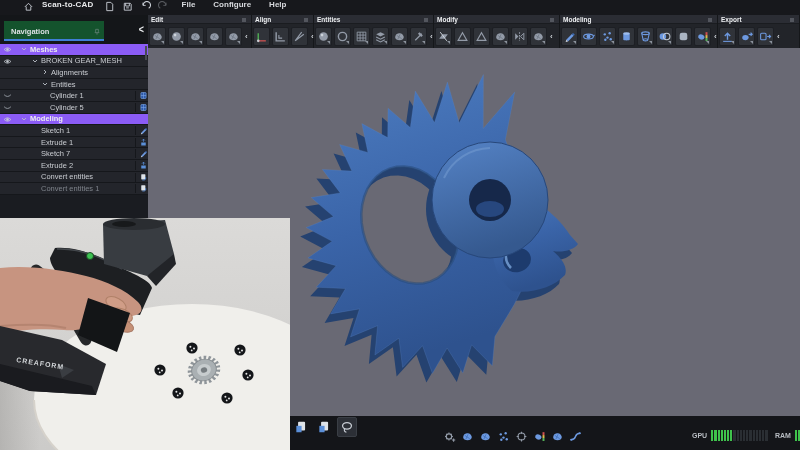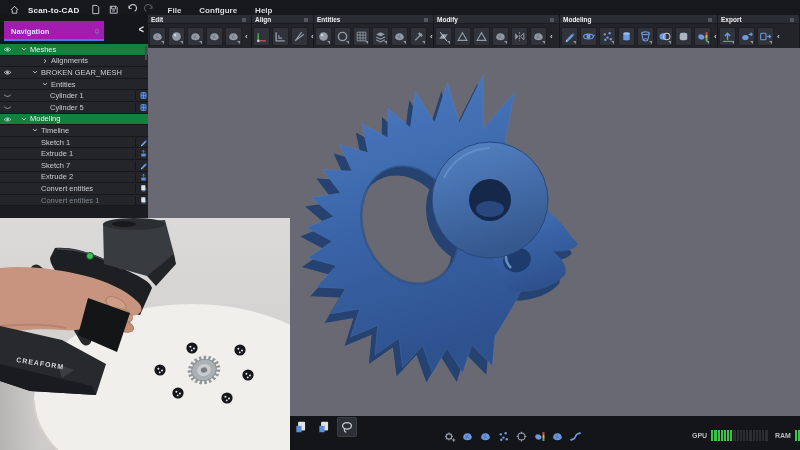--- a/index.html
+++ b/index.html
@@ -2,21 +2,21 @@
 <html><head>
 <meta charset="utf-8">
 <style>
   * { margin:0; padding:0; box-sizing:border-box; }
   html,body { width:800px; height:450px; overflow:hidden; background:#101114;
     font-family:"Liberation Sans", sans-serif; }
   .app { position:absolute; left:0; top:0; width:800px; height:450px; overflow:hidden; background:#17181c; }
 
   
   .titlebar { position:absolute; left:0; top:0; width:800px; height:15px; background:#17181c;
-    display:flex; align-items:flex-end; gap:6px; padding-left:8px; z-index:30; }
+    display:flex; align-items:flex-start; gap:6px; padding-left:22px; z-index:30; }
   .titlebar .t-icon { width:12px; height:12px; display:inline-flex; align-items:center; justify-content:center; }
   .app-title { color:#e9eaec; font-size:8px; font-weight:bold; letter-spacing:.2px; margin:0 4px 0 2px; }
   .menu-item { color:#d8dade; font-size:8px; font-weight:bold; padding:0 6px; cursor:default; }
   .dim { opacity:.35; }
 
   
   .toolbar { position:absolute; left:148px; top:15px; width:652px; height:33px; background:#222429;
     display:flex; z-index:20; }
   .tb-section { height:33px; border-right:1px solid #15171a; display:flex; flex-direction:column; }
   .tb-head { height:9px; background:#2b2d34; display:flex; align-items:center; justify-content:space-between;
@@ -25,30 +25,30 @@
   .tb-row { flex:1; display:flex; align-items:center; padding:1px 1px; gap:2px; }
   .tb-btn { position:relative; width:17px; height:19px; background:#303339; border:1px solid #1d1f24;
     border-radius:2px; display:flex; align-items:center; justify-content:center; flex:0 0 auto; }
   .tb-btn .caret { position:absolute; right:1px; bottom:1px; width:0; height:0;
     border-left:3px solid transparent; border-top:3px solid #8b929c; }
   .tb-collapse { color:#cdd1d6; font-size:8px; font-weight:bold; padding:0 1px; flex:0 0 auto; }
 
   
   .sidebar { position:absolute; left:0; top:15px; width:148px; height:435px; background:#1a1c21; z-index:10; }
   .side-head { position:relative; height:29px; background:#141619; }
-  .nav-tab { position:absolute; left:4px; top:6px; width:100px; height:20px; background:#a21caf; }
+  .nav-tab { position:absolute; left:4px; top:6px; width:100px; height:20px; background:#14532d; }
   .nav-tab .lbl { position:absolute; left:7px; top:6px; color:#dfe2e6; font-size:7.5px; font-weight:bold; }
   .nav-tab .underline { position:absolute; left:0; bottom:0; width:100%; height:2px; background:#3f7fd6; }
   .nav-pin { position:absolute; right:3px; top:1px; width:8px; height:8px; opacity:.7; }
   .side-collapse { position:absolute; right:4px; top:8px; color:#f0f2f4; font-size:11px; font-weight:bold;
     transform:scaleX(.8); }
   .tree { position:absolute; left:0; top:29px; width:148px; }
   .tree-row { position:relative; height:11.6px; background:#23252b; border-bottom:1px solid #15171b;
     display:flex; align-items:center; font-size:7.5px; color:#c9ccd1; }
-  .tree-row.hdr { background:#15803d; color:#ecedef; font-weight:normal;text-align:right; }
+  .tree-row.hdr { background:#8b5cf6; color:#ecedef; font-weight:bold;text-align:right; }
   .tree-row.dimrow { color:#7e838b; }
   .tree-row .eye { position:absolute; left:3px; top:1px; width:9px; height:9px; }
   .tree-row .chev { width:8px; height:8px; margin-right:2px; flex:0 0 auto; }
   .tree-row .badge { position:absolute; right:4px; top:1px; width:9px; height:9px; padding-left:3px;
     border-left:1px solid #15171b; }
   .side-scroll { position:absolute; right:1px; top:31px; width:2px; height:14px; background:#464b52; }
 
   
   .viewport { position:absolute; left:148px; top:48px; width:652px; height:368px; background:#696974; z-index:5; }
 
@@ -406,36 +406,36 @@
               <path d="M1.5 6Q6 1.5 10.5 6Q6 10.5 1.5 6Z" fill="none" stroke="#c8cdd4" stroke-width="1"></path>
               <circle cx="6" cy="6" r="1.6" fill="#c8cdd4"></circle>
             </svg></span>
           <span style="width:20px;flex:0 0 auto;"></span>
           <span class="chev"><svg viewBox="0 0 12 12" width="8" height="8">
               <path d="M3 4.5L6 7.5L9 4.5" fill="none" stroke="#b8bdc4" stroke-width="1.4"></path>
             </svg></span>
           <span>Meshes</span>
         </div>
         <div class="tree-row">
+          <span class="eye"><svg viewBox="0 0 12 12" width="9" height="9">
+              <path d="M1.5 6Q6 1.5 10.5 6Q6 10.5 1.5 6Z" fill="none" stroke="#c8cdd4" stroke-width="1"></path>
+              <circle cx="6" cy="6" r="1.6" fill="#c8cdd4"></circle>
+            </svg></span>
+          <span style="width:31px;flex:0 0 auto;"></span>
+          <span class="chev"><svg viewBox="0 0 12 12" width="8" height="8">
+              <path d="M3 4.5L6 7.5L9 4.5" fill="none" stroke="#b8bdc4" stroke-width="1.4"></path>
+            </svg></span>
+          <span>BROKEN GEAR_MESH</span>
+        </div>
+        <div class="tree-row">
           <span style="width:41px;flex:0 0 auto;"></span>
           <span class="chev"><svg viewBox="0 0 12 12" width="8" height="8">
               <path d="M4.5 3L7.5 6L4.5 9" fill="none" stroke="#b8bdc4" stroke-width="1.4"></path>
             </svg></span>
           <span>Alignments</span>
-        </div>
-        <div class="tree-row">
-          <span class="eye"><svg viewBox="0 0 12 12" width="9" height="9">
-              <path d="M1.5 6Q6 1.5 10.5 6Q6 10.5 1.5 6Z" fill="none" stroke="#c8cdd4" stroke-width="1"></path>
-              <circle cx="6" cy="6" r="1.6" fill="#c8cdd4"></circle>
-            </svg></span>
-          <span style="width:31px;flex:0 0 auto;"></span>
-          <span class="chev"><svg viewBox="0 0 12 12" width="8" height="8">
-              <path d="M3 4.5L6 7.5L9 4.5" fill="none" stroke="#b8bdc4" stroke-width="1.4"></path>
-            </svg></span>
-          <span>BROKEN GEAR_MESH</span>
         </div>
         <div class="tree-row">
           <span style="width:41px;flex:0 0 auto;"></span>
           <span class="chev"><svg viewBox="0 0 12 12" width="8" height="8">
               <path d="M3 4.5L6 7.5L9 4.5" fill="none" stroke="#b8bdc4" stroke-width="1.4"></path>
             </svg></span>
           <span>Entities</span>
         </div>
         <div class="tree-row">
           <span class="eye"><svg viewBox="0 0 12 12" width="9" height="9">
@@ -464,27 +464,20 @@
         <div class="tree-row hdr">
           <span class="eye"><svg viewBox="0 0 12 12" width="9" height="9">
               <path d="M1.5 6Q6 1.5 10.5 6Q6 10.5 1.5 6Z" fill="none" stroke="#c8cdd4" stroke-width="1"></path>
               <circle cx="6" cy="6" r="1.6" fill="#c8cdd4"></circle>
             </svg></span>
           <span style="width:20px;flex:0 0 auto;"></span>
           <span class="chev"><svg viewBox="0 0 12 12" width="8" height="8">
               <path d="M3 4.5L6 7.5L9 4.5" fill="none" stroke="#b8bdc4" stroke-width="1.4"></path>
             </svg></span>
           <span>Modeling</span>
-        </div>
-        <div class="tree-row">
-          <span style="width:31px;flex:0 0 auto;"></span>
-          <span class="chev"><svg viewBox="0 0 12 12" width="8" height="8">
-              <path d="M3 4.5L6 7.5L9 4.5" fill="none" stroke="#b8bdc4" stroke-width="1.4"></path>
-            </svg></span>
-          <span>Timeline</span>
         </div>
         <div class="tree-row">
           <span style="width:41px;flex:0 0 auto;"></span>
           <span>Sketch 1</span>
           <span class="badge"><svg viewBox="0 0 12 12" width="9" height="9">
               <path d="M3 9L8.2 3.8L9.8 5.4L4.6 10.6Z" fill="#6d99e0"></path>
               <path d="M3 9L2.5 11L4.6 10.6Z" fill="#d8dce2"></path>
               <path d="M8.2 3.8L9.3 2.7L10.9 4.3L9.8 5.4Z" fill="#3d6cb4"></path>
             </svg></span>
         </div>

